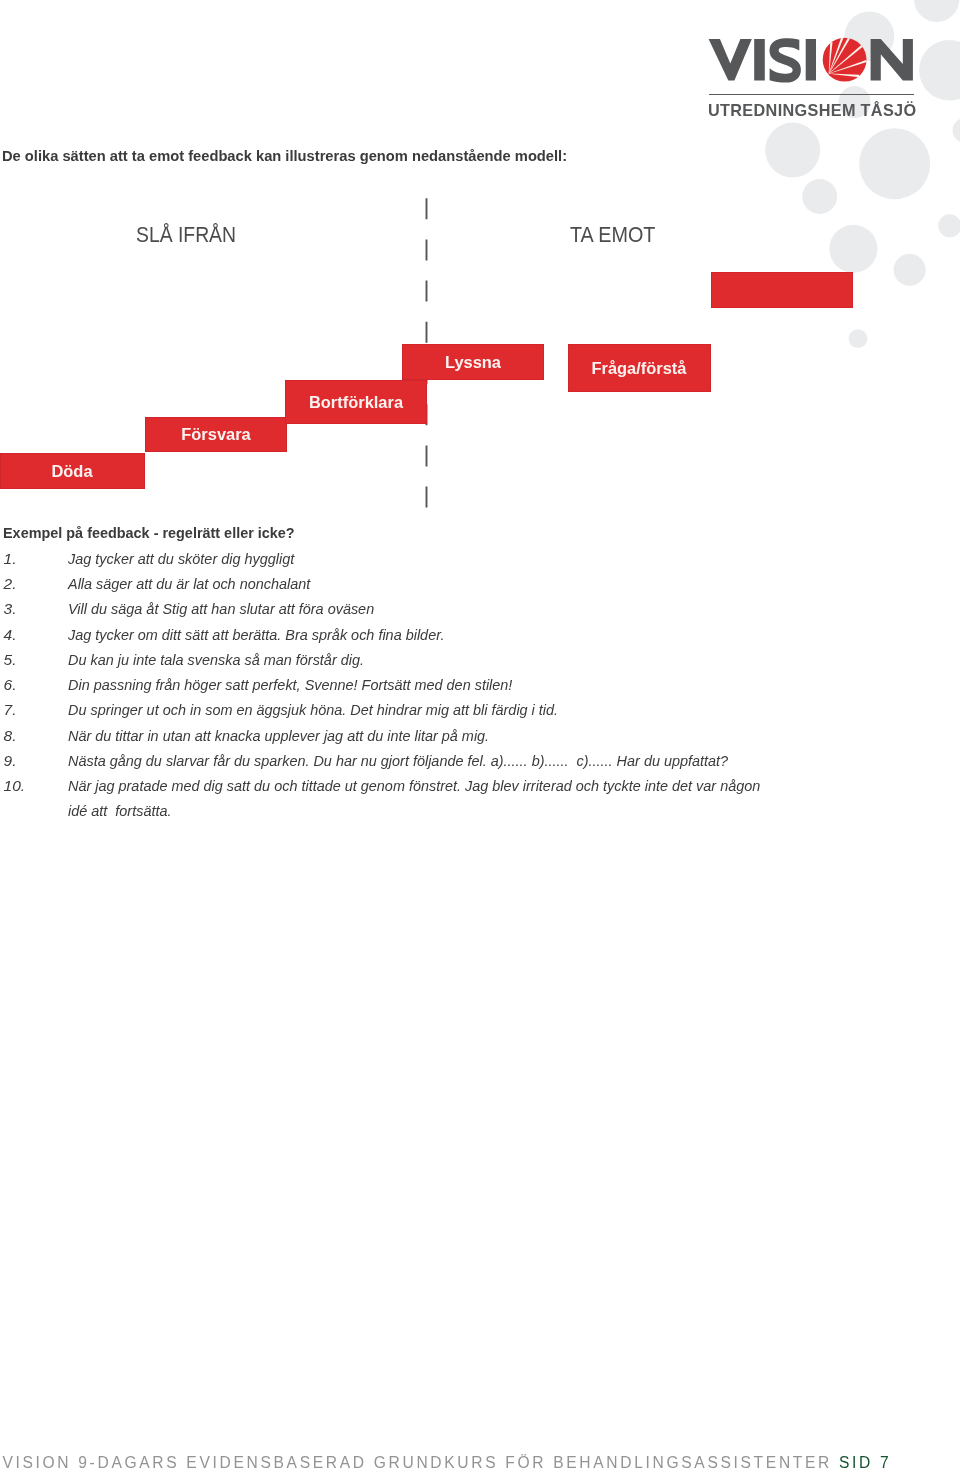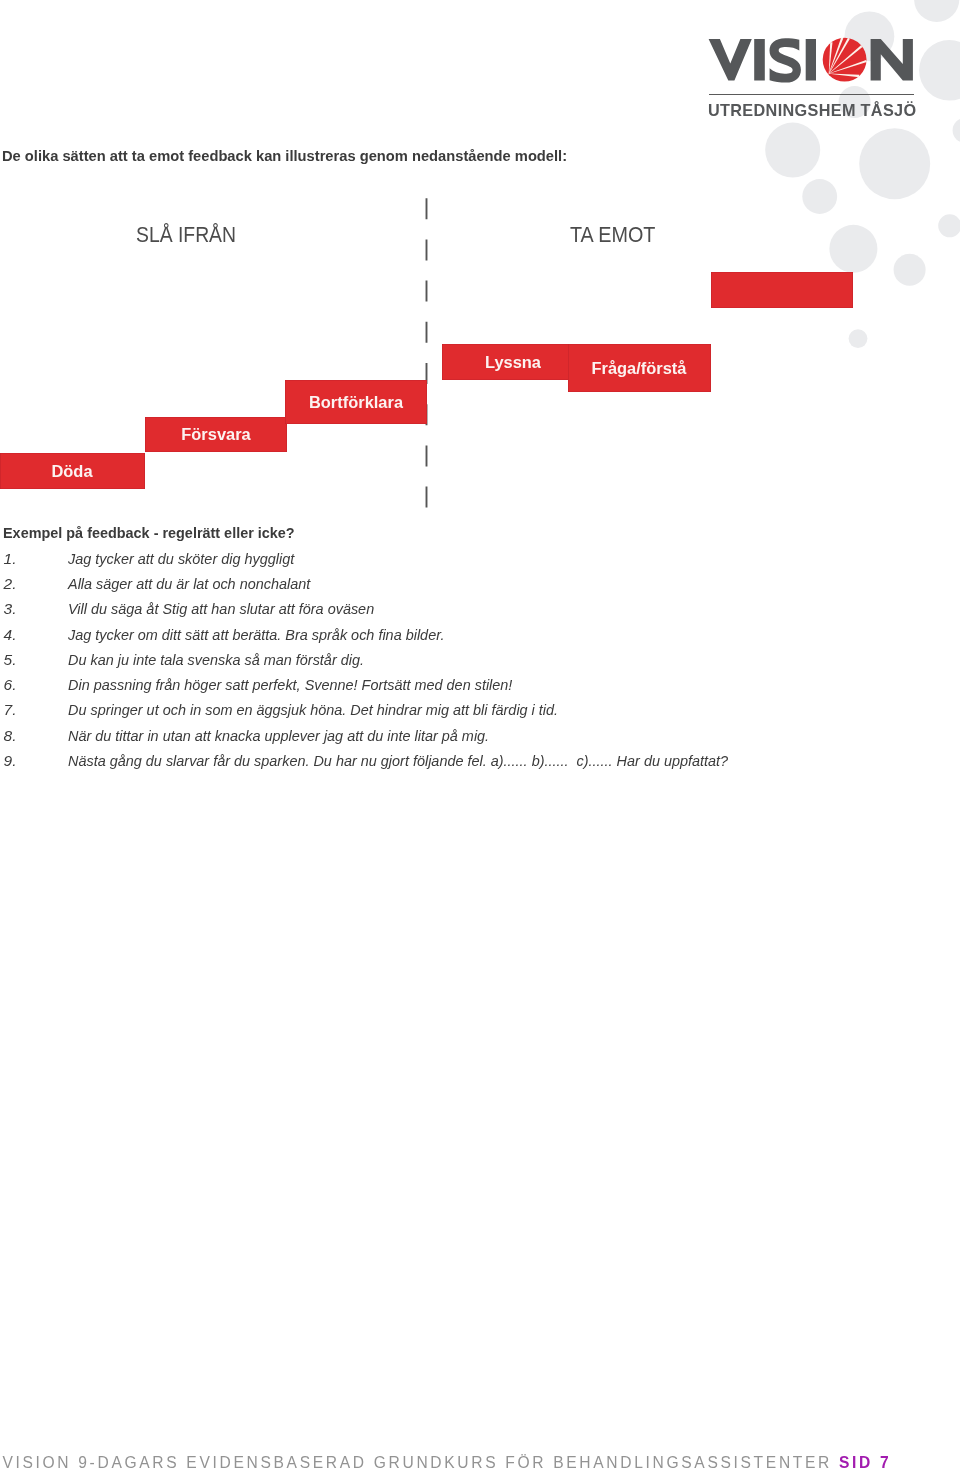--- a/index.html
+++ b/index.html
@@ -40,21 +40,21 @@
   .li{position:relative;min-height:25.22px;}
   .li .n{position:absolute;left:3.6px;top:0;font-style:italic;font-size:15.5px;color:#3b3b3b;
          line-height:25.22px;transform:translateZ(0);}
   .li .t{display:block;margin-left:68.2px;font-style:italic;font-size:15.5px;color:#3b3b3b;
          line-height:25.22px;width:755px;white-space:pre-wrap;
          transform:scaleX(0.931) translateZ(0);transform-origin:0 0;}
 
   
   .footer{position:absolute;left:2.4px;top:1454.3px;font-size:15.6px;color:#939393;
           letter-spacing:2.67px;white-space:nowrap;transform:translateZ(0);}
-  .footer b{color:#a21caf;font-weight:bold;text-align:center;}
+  .footer b{color:#14532d;font-weight:normal;text-align:center;}
 </style>
 </head>
 <body>
 
 <div class="page">
 
   <svg class="bubbles" viewBox="0 0 960 420" width="960" height="420" aria-hidden="true">
     <g fill="#eaebed">
       <circle cx="869.4" cy="36.3" r="24.9"></circle>
       <circle cx="936.7" cy="-0.7" r="22.6"></circle>
@@ -104,21 +104,21 @@
   <div id="bars">
       <div class="bar" style="left: 0px; top: 453px; width: 144.5px; height: 35.7px;">
         <span>Döda</span>
       </div>
       <div class="bar" style="left: 144.5px; top: 416.5px; width: 142.1px; height: 35.7px;">
         <span>Försvara</span>
       </div>
       <div class="bar" style="left: 285.3px; top: 380.2px; width: 142.1px; height: 44px;">
         <span>Bortförklara</span>
       </div>
-      <div class="bar" style="left: 442px; top: 344px; width: 142px; height: 35.7px;">
+      <div class="bar" style="left: 402px; top: 344px; width: 142px; height: 35.7px;">
         <span>Lyssna</span>
       </div>
       <div class="bar" style="left: 567.9px; top: 308px; width: 142.9px; height: 48px; margin-top: 36px;">
         <span>Fråga/förstå</span>
       </div>
       <div class="bar" style="left: 710.8px; top: 272.3px; width: 142.2px; height: 35.7px;">
         <span></span>
       </div>
     </div>
 
@@ -153,16 +153,20 @@
         <span class="t">Du springer ut och in som en äggsjuk höna. Det hindrar mig att bli färdig i tid.</span>
       </div>
       <div class="li">
         <span class="n">8.</span>
         <span class="t">När du tittar in utan att knacka upplever jag att du inte litar på mig.</span>
       </div>
       <div class="li">
         <span class="n">9.</span>
         <span class="t">Nästa gång du slarvar får du sparken. Du har nu gjort följande fel. a)...... b)......  c)...... Har du uppfattat?</span>
       </div>
+      <div class="li">
+        <span class="n">10.</span>
+        <span class="t">När jag pratade med dig satt du och tittade ut genom fönstret. Jag blev irriterad och tyckte inte det var någon idé att  fortsätta.</span>
+      </div>
     </div>
 
   <div class="footer"><span>VISION 9-DAGARS EVIDENSBASERAD GRUNDKURS FÖR BEHANDLINGSASSISTENTER </span><b>SID 7</b></div>
 </div>
 
 </body></html>

